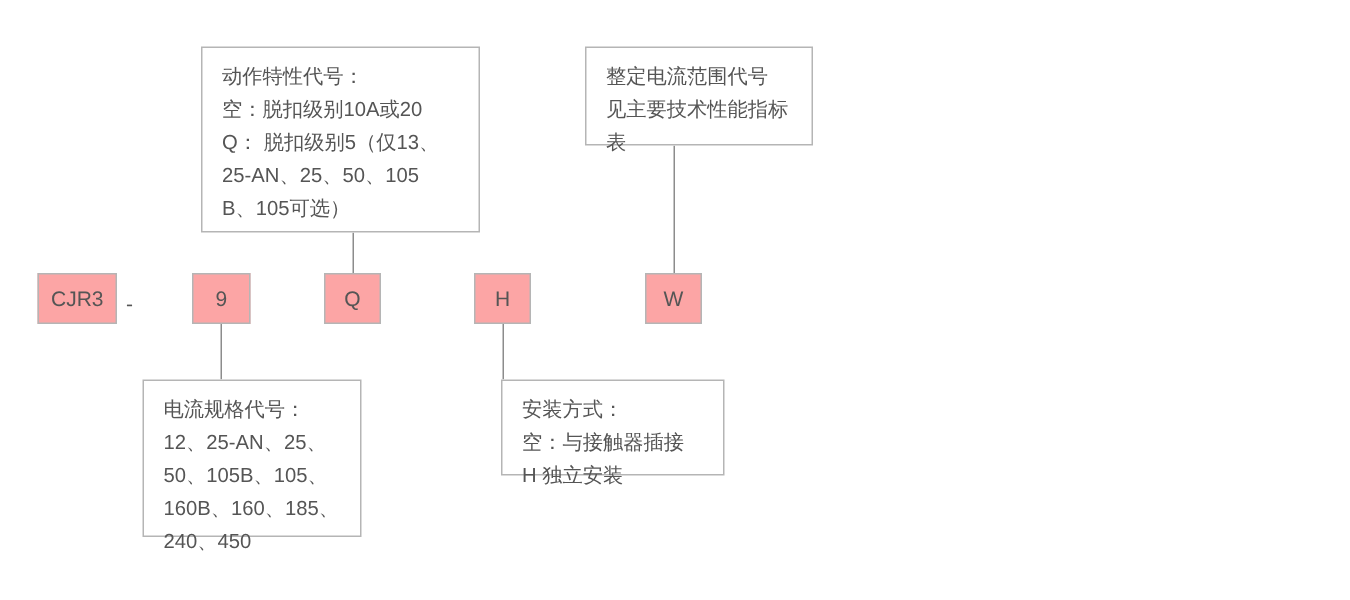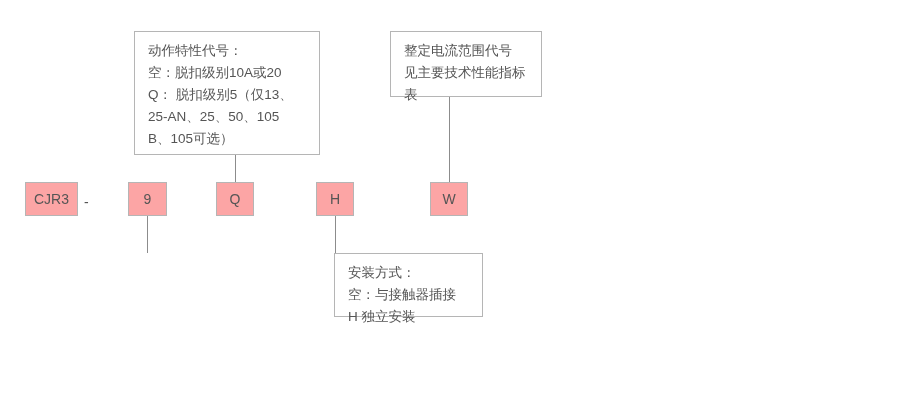--- a/index.html
+++ b/index.html
@@ -85,18 +85,23 @@
   <div class="code-box" style="left:216px; top:182px; width:38px; height:34px;">Q</div>
 
   <div class="code-box" style="left:316px; top:182px; width:38px; height:34px;">H</div>
 
   <div class="code-box" style="left:430px; top:182px; width:38px; height:34px;">W</div>
 
   <div class="vline" style="left:147px; top:216px; height:37px;"></div>
 
   <div class="vline" style="left:335px; top:216px; height:37px;"></div>
 
+  <div class="note-box" style="left:83px; top:253px; width:146px; height:105px;">电流规格代号：
+12、25-AN、25、
+50、105B、105、
+160B、160、185、
+240、450</div>
 
   <div class="note-box" style="left:322px; top:253px; width:149px; height:64px;">安装方式：
 空：与接触器插接
 H   独立安装</div>
 
 </div>
 
 </body></html>

